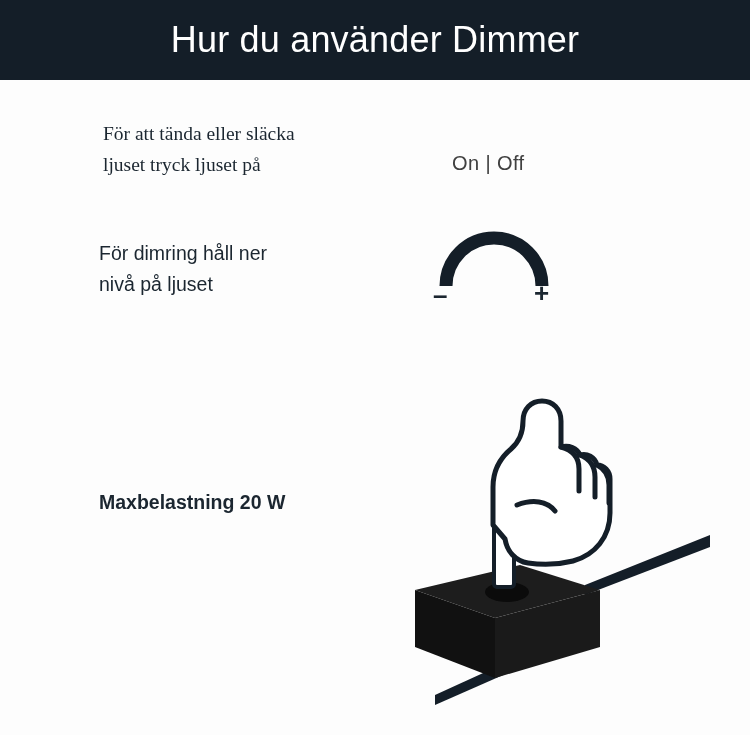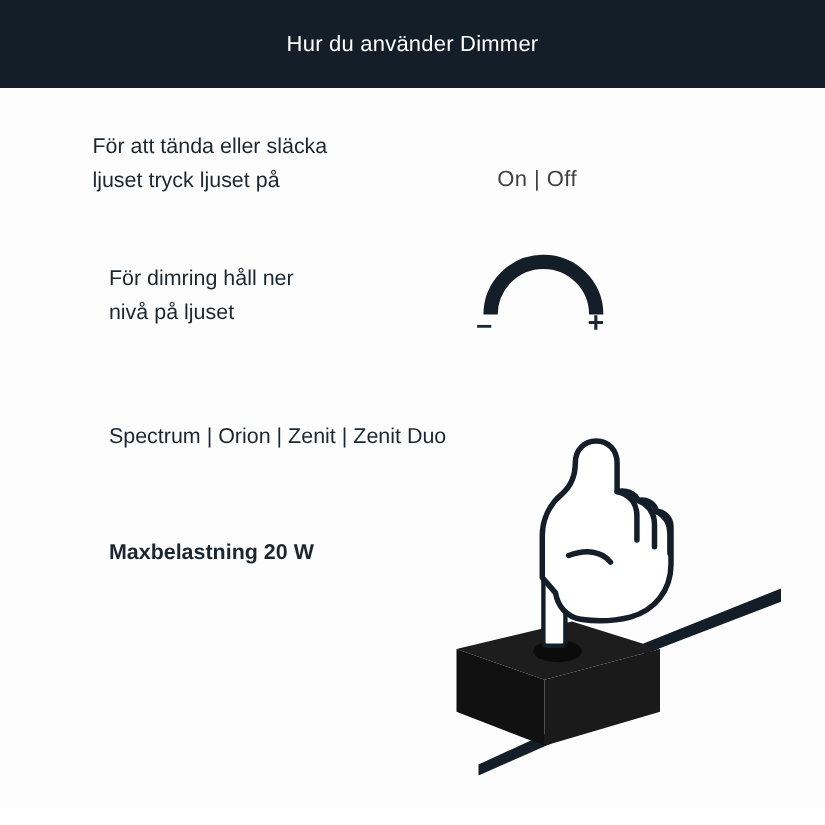--- a/index.html
+++ b/index.html
@@ -28,37 +28,38 @@
     top: 0;
     width: 750px;
     height: 80px;
     background: #141e28;
     display: flex;
     align-items: center;
     justify-content: center;
   }
   .header-title {
     color: #ffffff;
-    font-size: 20px;
+    font-size: 36px;
     font-weight: 400;
     letter-spacing: 0.2px;
   }
   
   .block {
     position: absolute;
     font-size: 19.5px;
     line-height: 31px;
     color: #1b2630;
   }
   .block div {
     white-space: nowrap;
   }
   #block-toggle {
-    left: 84px;
+    left: 103px;
     top: 118px;
+    font-family: Liberation Serif, serif;
   }
   #block-dim {
     left: 99px;
     top: 210px;
     margin-top: 28px;
   }
   #block-products {
     left: 99px;
     top: 382px;
   }
@@ -146,21 +147,20 @@
 
   <div class="dial">
     <svg width="140" height="100" viewBox="0 0 140 100">
       <path d="M 22 74 A 48 48 0 0 1 118 74" fill="none" stroke="#141e28" stroke-width="13" stroke-linecap="butt"></path>
     </svg>
     <span class="sign sign-minus">–</span>
     <span class="sign sign-plus">+</span>
   </div>
 
   <div class="block" id="block-products">
-    <div>Spectrum | Orion | Zenit | Zenit Duo</div>
   </div>
 
   <div class="block" id="block-load">
     <div>Maxbelastning 20 W</div>
   </div>
 
   <div class="illus">
     <svg width="425" height="310" viewBox="0 0 425 310">
 
       <polygon points="300,190 425,140 425,152 300,200" fill="#141e28"></polygon>

